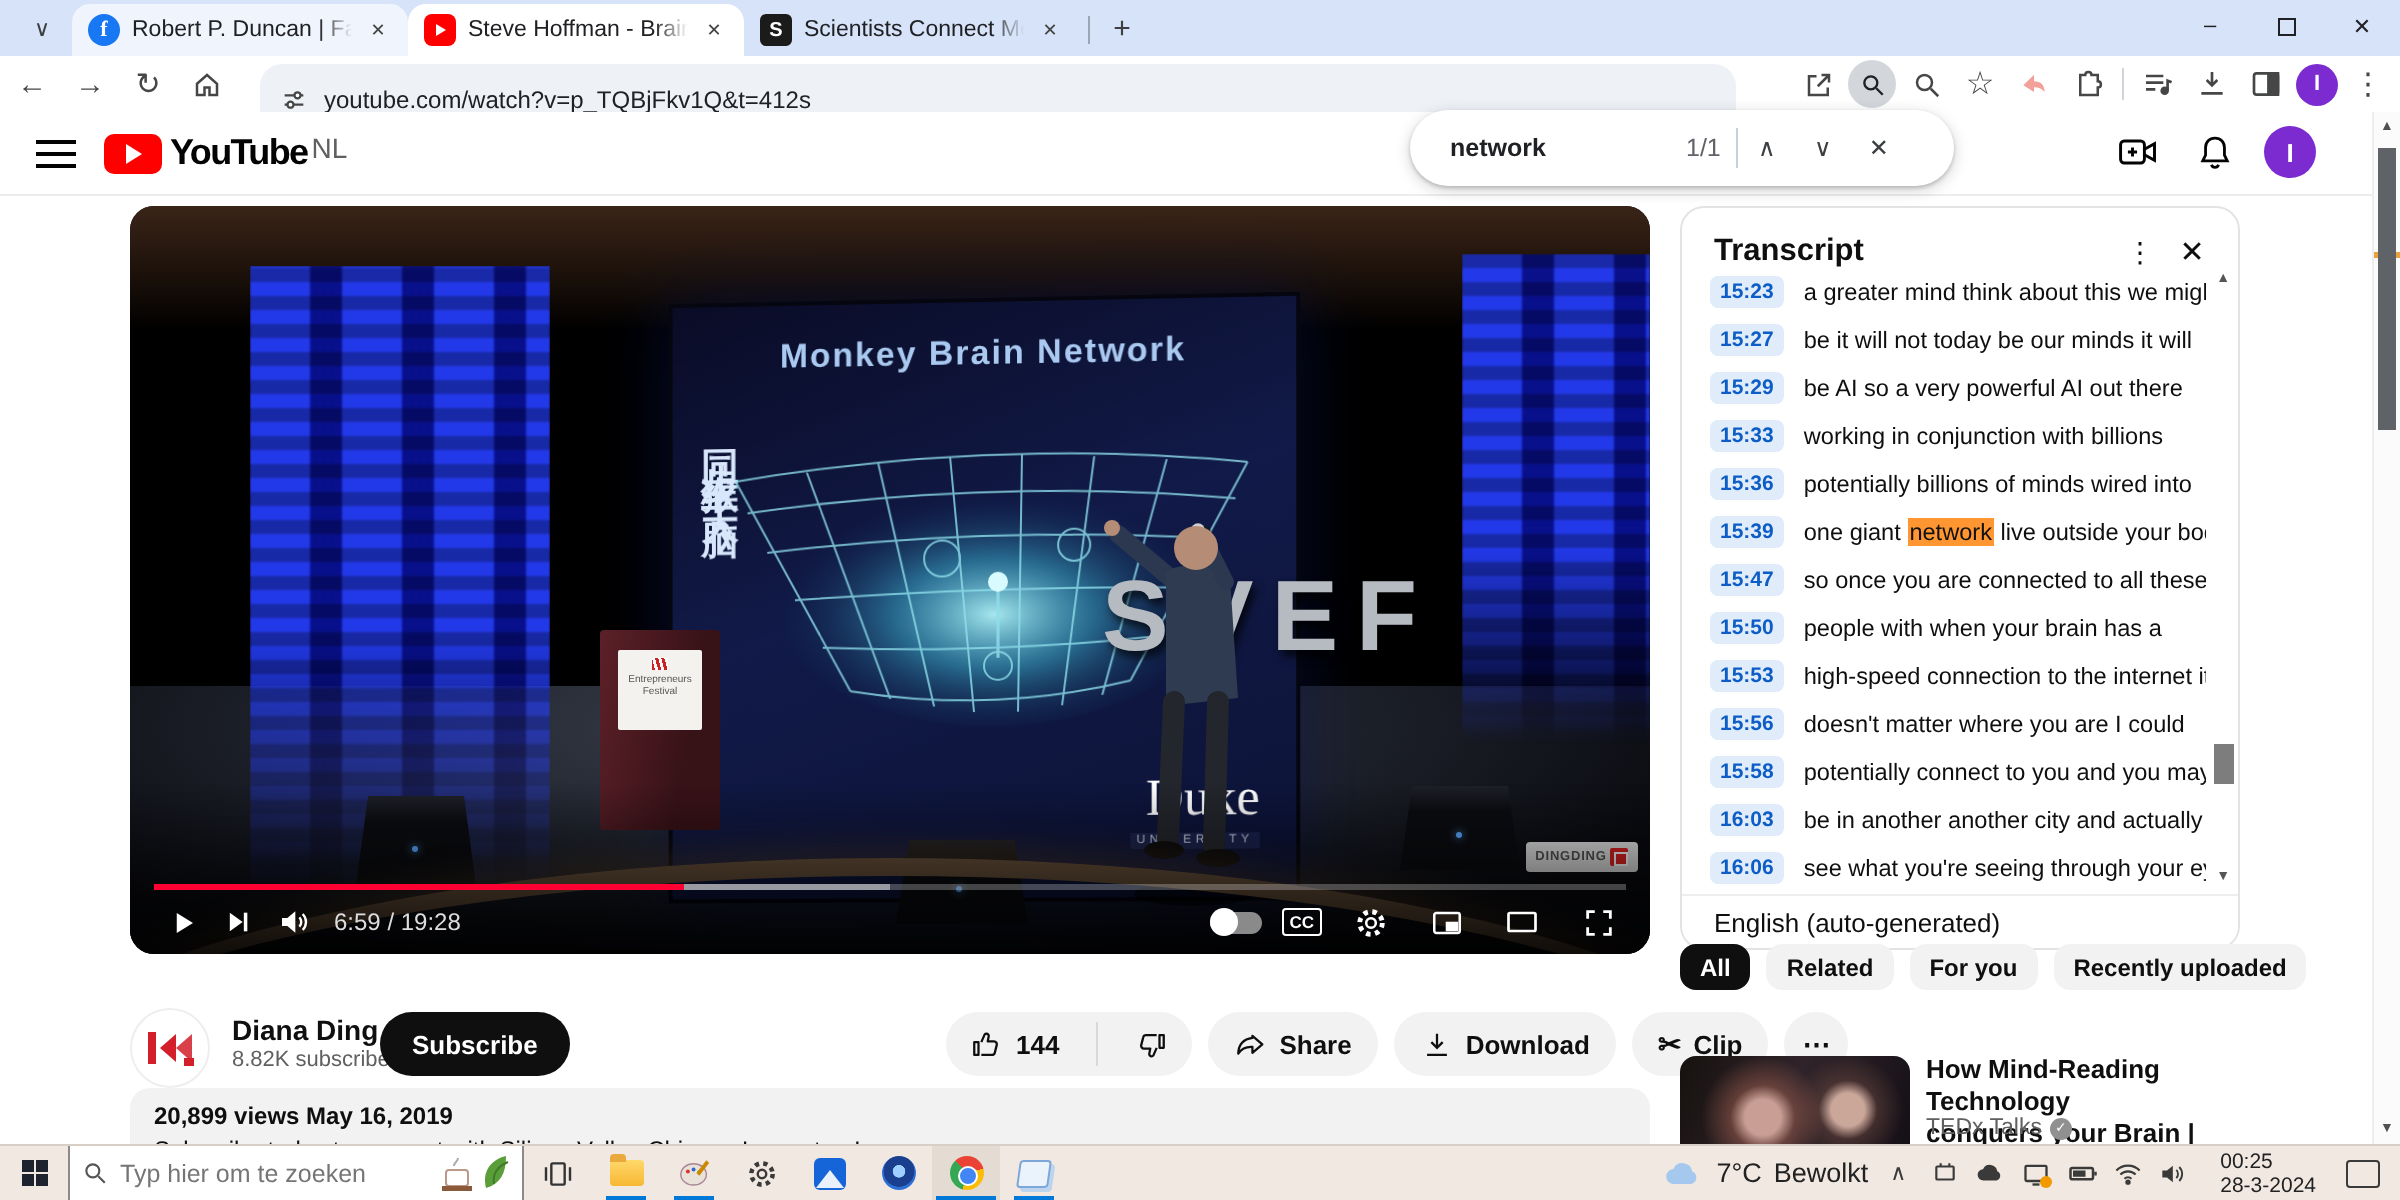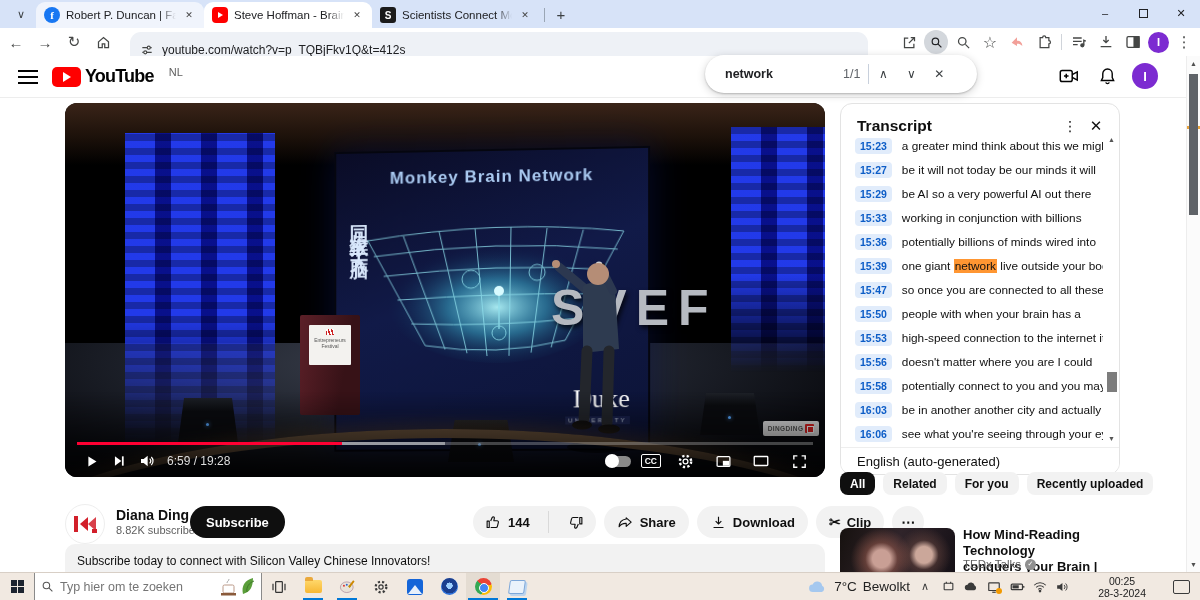--- a/index.html
+++ b/index.html
@@ -40,21 +40,21 @@
 .findsep{width:1px;height:20px;background:#c8d0dc}
 .findnav{width:28px;height:28px;display:flex;align-items:center;justify-content:center;color:#3c4043;font-size:12px}
 
 .ytheader{position:absolute;left:0;top:56px;width:1186px;height:42px;background:#fff;border-bottom:1px solid #ededed}
 .hamburger{position:absolute;left:18px;top:70px;width:20px;height:14px;display:flex;flex-direction:column;justify-content:space-between}
 .hamburger i{height:1.8px;background:#030303;display:block}
 .ytlogo{position:absolute;left:52px;top:66px;display:flex;align-items:flex-start}
 .ytbadge{width:29px;height:20px;background:#f00;border-radius:5px;position:relative;margin-top:1px}
 .ytbadge::after{content:"";position:absolute;left:11px;top:5px;border-left:8px solid #fff;border-top:5px solid transparent;border-bottom:5px solid transparent}
 .ytword{font-size:18px;font-weight:bold;letter-spacing:-0.8px;color:#030303;margin-left:4px}
-.ytcountry{font-size:11px;color:#606060;margin-left:15px}
+.ytcountry{font-size:14px;color:#606060;margin-left:2px}
 .ytsearch{position:absolute;left:368px;top:61px;width:370px;height:32px;border:1px solid #ccc;border-radius:16px;display:flex;align-items:center;padding-left:18px}
 .ytsearch input{border:none;outline:none;font-size:14px;color:#888;width:200px;font-family:"Liberation Sans",sans-serif;background:transparent}
 .hdicons{position:absolute;right:42px;top:63px;display:flex;align-items:center;gap:12px}
 .hdicon{width:26px;height:26px;display:flex;align-items:center;justify-content:center;color:#030303}
 .avatar-yt{width:26px;height:26px;border-radius:50%;background:#7c2bd1;color:#fff;font-weight:bold;font-size:13px;display:flex;align-items:center;justify-content:center}
 
 .player{position:absolute;left:65px;top:103px;width:760px;height:374px;background:#000;border-radius:12px;overflow:hidden}
 .curtain{position:absolute;left:0;top:0;width:100%;height:62px;background:linear-gradient(#3a2418,#1c110a 55%,#000)}
 .floor{position:absolute;left:0;top:240px;width:100%;height:134px;background:radial-gradient(ellipse at 45% 15%,#3a3f4c 0%,#20242e 40%,#0a0b10 78%)}
 .banner{position:absolute;background:repeating-linear-gradient(90deg,rgba(35,60,245,.95) 0 30px,rgba(8,16,150,.92) 30px 46px),repeating-linear-gradient(0deg,rgba(0,0,0,.28) 0 7px,rgba(255,255,255,.05) 7px 14px);background-blend-mode:multiply;filter:blur(.6px)}
@@ -150,21 +150,21 @@
 .folder::before{content:"";position:absolute;left:0;top:-3px;width:8px;height:4px;background:#eaa93c;border-radius:2px 2px 0 0}
 .photosq{width:16px;height:16px;background:#1565d8;border-radius:3px;position:relative;overflow:hidden}
 .photosq::after{content:"";position:absolute;left:1px;bottom:1px;border-left:7px solid transparent;border-right:7px solid transparent;border-bottom:9px solid #fff;opacity:.9}
 .bluecirc{width:17px;height:17px;border-radius:50%;background:radial-gradient(circle at 50% 45%,#9fd0ff 0 24%,#1b3f8f 26% 60%,#2e6fd6 62%)}
 .chromelogo{width:17px;height:17px;border-radius:50%;background:conic-gradient(from -45deg,#ea4335 0 120deg,#fbbc05 0 240deg,#34a853 0 360deg);position:relative}
 .chromelogo::after{content:"";position:absolute;left:4.5px;top:4.5px;width:8px;height:8px;border-radius:50%;background:#4285f4;border:1.5px solid #fff}
 .bookicon{width:16px;height:14px;background:#eaf2fb;border:1px solid #7da7d9;border-radius:2px;transform:skewX(-8deg);box-shadow:2px 2px 0 #bcd4ee}
 .trayright{margin-left:auto;display:flex;align-items:center;gap:7px;padding-right:6px}
 .weather{display:flex;align-items:center;gap:6px;font-size:13.5px;color:#222}
 .trayic{width:16px;height:16px;display:flex;align-items:center;justify-content:center;color:#3a3a3a;font-size:11px}
-.clock{font-size:10.5px;color:#222;text-align:center;line-height:12px;margin:0 20px}
+.clock{font-size:10.5px;color:#222;line-height:12px;margin:0 8px}
 .actioncenter{width:17px;height:14px;border:1.3px solid #3a3a3a;border-radius:2px;position:relative;margin-right:4px}
 .gearwrap svg{display:block}
 </style>
 </head>
 <body>
 
 <div class="screen">
 
   <div class="tabstrip">
     <span class="tabsearch">∨</span>
@@ -480,20 +480,21 @@
       <span>Download</span>
     </div>
     <div class="pill">
       <span style="font-size:14px">✂</span>
       <span>Clip</span>
     </div>
     <div class="morebtn">⋯</div>
   </div>
 
   <div class="descbox">
+    <div class="descmeta">20,899 views  May 16, 2019</div>
     <div class="desctext">Subscribe today to connect with Silicon Valley Chinese Innovators!</div>
   </div>
 
   <div class="tpanel">
     <div class="tpanel-h">
       <span class="tpanel-title">Transcript</span>
       <span class="tpanel-ic">⋮</span>
       <span class="tpanel-ic" style="font-size:15px">✕</span>
     </div>
     <div class="cuelist" id="cue-list">

